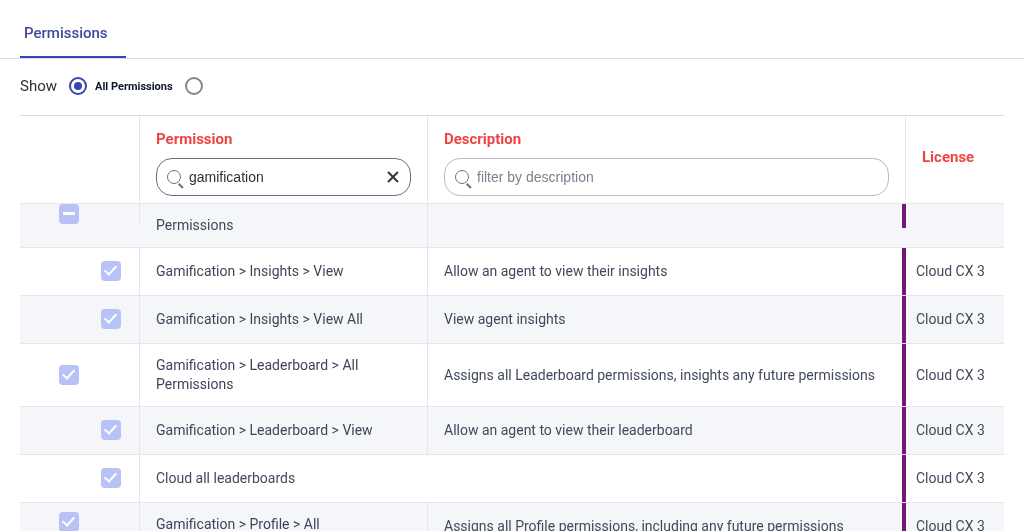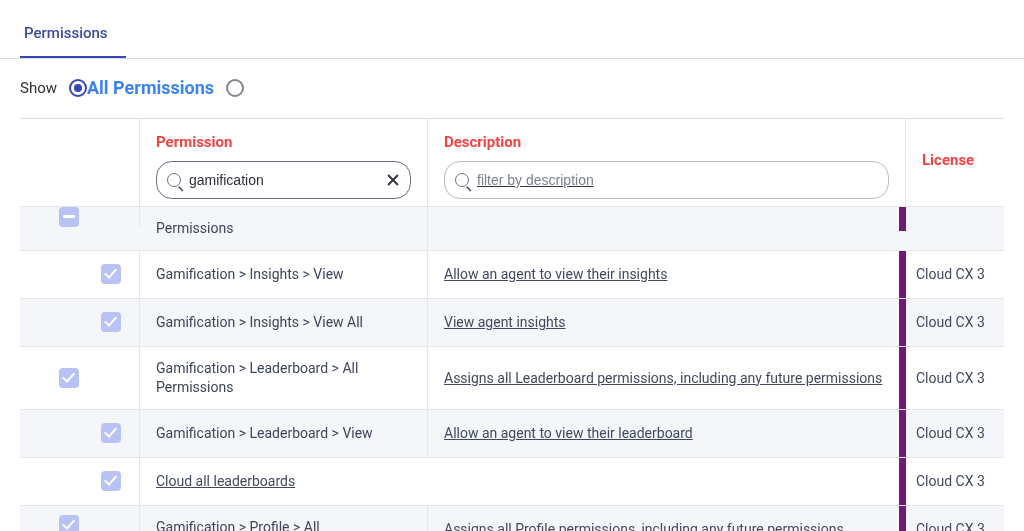--- a/index.html
+++ b/index.html
@@ -36,24 +36,25 @@
       display: flex;
       align-items: center;
       gap: 12px;
       padding: 18px 20px 20px;
       text-align: center;
     }
     .show-label { color: #2d3138; font-size: 15px; }
     .radio-opt {
       display: flex;
       align-items: center;
+      gap: 8px;
       cursor: pointer;
       font-weight: 700;
-      color: #3b82f6;
-      font-size: 18px;
+      color: #0f172a;
+      font-size: 11px;
     }
     .radio-circle {
       width: 18px; height: 18px;
       border: 2px solid #808691;
       border-radius: 50%;
       position: relative;
     }
     .radio-opt.selected .radio-circle { border-color: #3646b5; }
     .radio-opt.selected .radio-circle::after {
       content: "";
@@ -107,21 +108,21 @@
 
     .filter-input {
       display: flex;
       align-items: center;
       height: 38px;
       border: 1px solid #6a7180;
       border-radius: 16px;
       padding: 0 10px;
       gap: 8px;
     }
-    .filter-input.light { border-color: #b8bdc6; text-decoration: underline; }
+    .filter-input.light { border-color: #b8bdc6; }
     .filter-input input {
       border: none;
       outline: none;
       flex: 1;
       font-size: 14px;
       color: #2d3138;
       background: transparent;
     }
     .filter-input input::placeholder { color: #7a818e; }
     .filter-input .ic-clear { cursor: pointer; }
@@ -181,23 +182,22 @@
       align-items: center;
       border-right: 1px solid #e3e6ea;
       color: #3d4658;
       line-height: 1.35;
     }
     .trow .cell-desc {
       flex: 1;
       padding: 12px 16px;
       display: flex;
       align-items: center;
-      border-right: 7px solid #701a75;
+      border-right: 4px solid #701a75;
       color: #414a5c;
-      text-decoration: underline;
     }
     .trow .cell-lic {
       width: 98px;
       flex: 0 0 98px;
       padding: 12px 0 12px 10px;
       display: flex;
       align-items: center;
       color: #414a5c;
       white-space: nowrap;
       overflow: hidden;
@@ -309,21 +309,21 @@
         <div class="cell-perm">Gamification &gt; Insights &gt; View All</div>
         <div class="cell-desc">View agent insights</div>
         <div class="cell-lic">Cloud CX 3</div>
       </div>
       <div class="trow">
         <div class="cell-checks">
           <div class="chk checked"></div>
           <div style="width: 24px;"></div>
         </div>
         <div class="cell-perm">Gamification &gt; Leaderboard &gt; All Permissions</div>
-        <div class="cell-desc">Assigns all Leaderboard permissions, including any future permissions</div>
+        <div class="cell-desc">Assigns all Leaderboard permissions, insights any future permissions</div>
         <div class="cell-lic">Cloud CX 3</div>
       </div>
       <div class="trow zebra">
         <div class="cell-checks">
           <div class="chk checked"></div>
         </div>
         <div class="cell-perm">Gamification &gt; Leaderboard &gt; View</div>
         <div class="cell-desc">Allow an agent to view their leaderboard</div>
         <div class="cell-lic">Cloud CX 3</div>
       </div>

